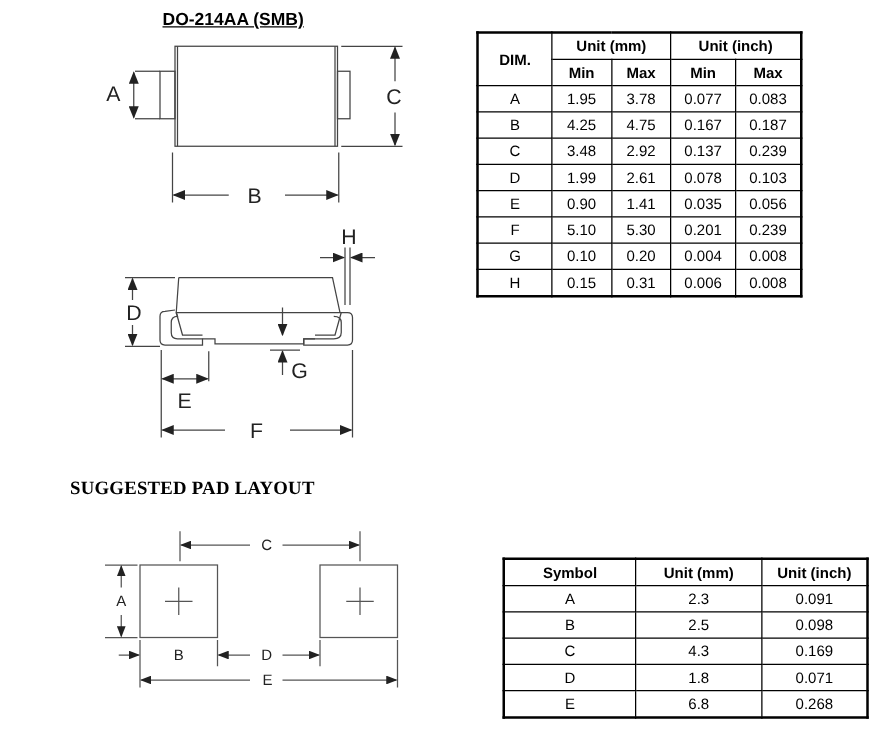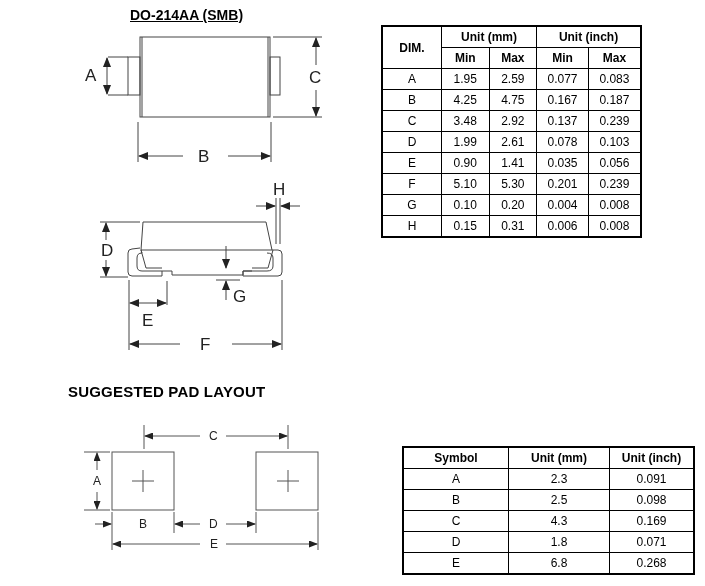--- a/index.html
+++ b/index.html
@@ -11,21 +11,21 @@
   table.dim td, table.dim th{border:1px solid #000;text-align:center;padding:0;height:20px;}
   table.dim{border:2px solid #000;}
   table.dim th{font-weight:bold;}
   .lbl{position:absolute;font-size:17px;font-family:"Liberation Sans",sans-serif;color:#222;}
   .lbls{position:absolute;font-size:12px;font-family:"Liberation Sans",sans-serif;color:#222;}
 </style>
 </head>
 <body>
 
 <div class="abs title" style="left:130px;top:7px;text-decoration:underline;">DO-214AA (SMB)</div>
-<div class="abs title2" style="left:68px;top:383px;">SUGGESTED PAD LAYOUT</div>
+<div class="abs title2" style="left:56px;top:383px;font-family:Liberation Serif, serif;">SUGGESTED PAD LAYOUT</div>
 
 <svg class="abs" style="left:0;top:0;" width="360" height="370">
   <defs>
     <marker id="ar" markerWidth="10" markerHeight="8" refX="9" refY="4" orient="auto" markerUnits="userSpaceOnUse">
       <path d="M0,0 L10,4 L0,8 z" fill="#222"></path>
     </marker>
   </defs>
   <g stroke="#444" stroke-width="1" fill="none">
 
     <rect x="140" y="37" width="130" height="80"></rect>
@@ -145,21 +145,21 @@
   </tr>
   <tr>
     <th>Min</th>
     <th>Max</th>
     <th>Min</th>
     <th>Max</th>
   </tr>
   <tr>
         <td>A</td>
         <td>1.95</td>
-        <td>2.59</td>
+        <td>3.78</td>
         <td>0.077</td>
         <td>0.083</td>
       </tr>
   <tr>
         <td>B</td>
         <td>4.25</td>
         <td>4.75</td>
         <td>0.167</td>
         <td>0.187</td>
       </tr>

